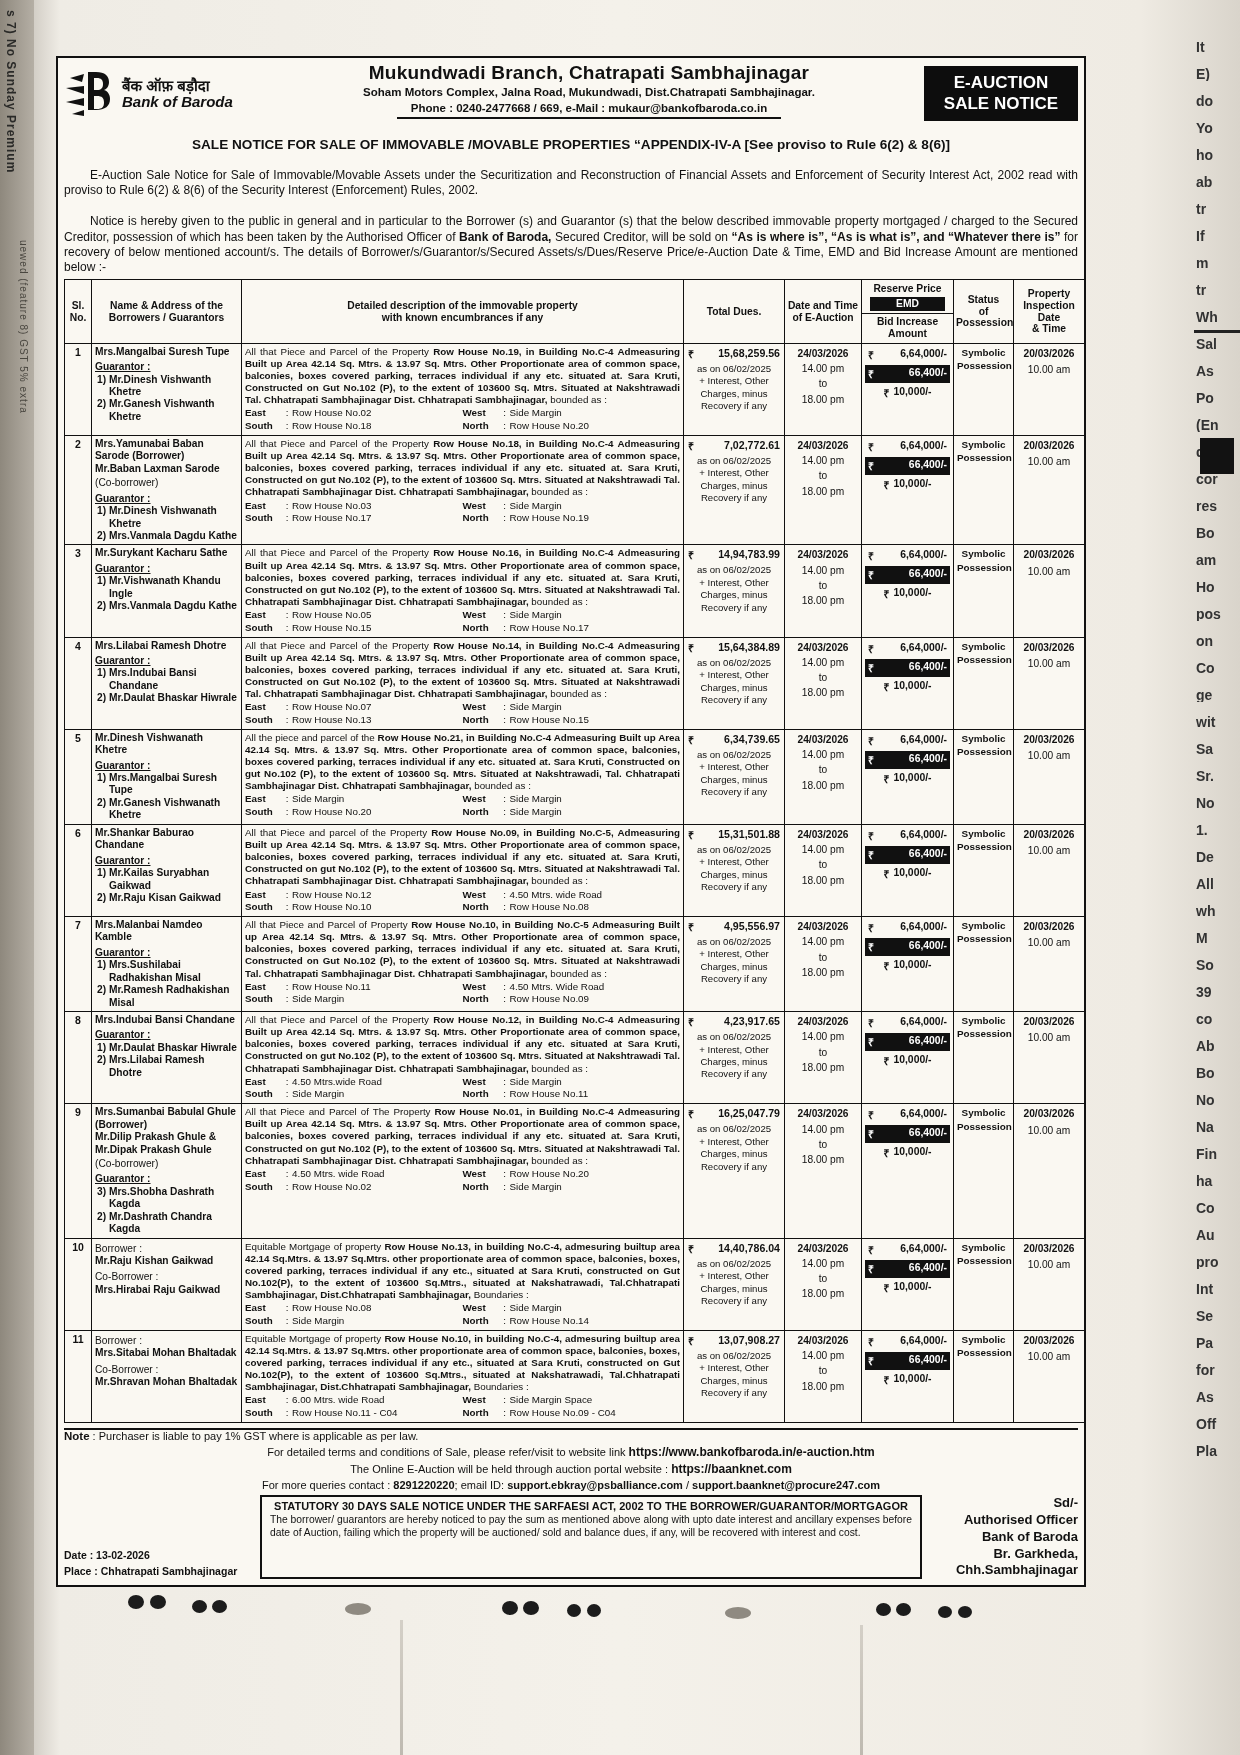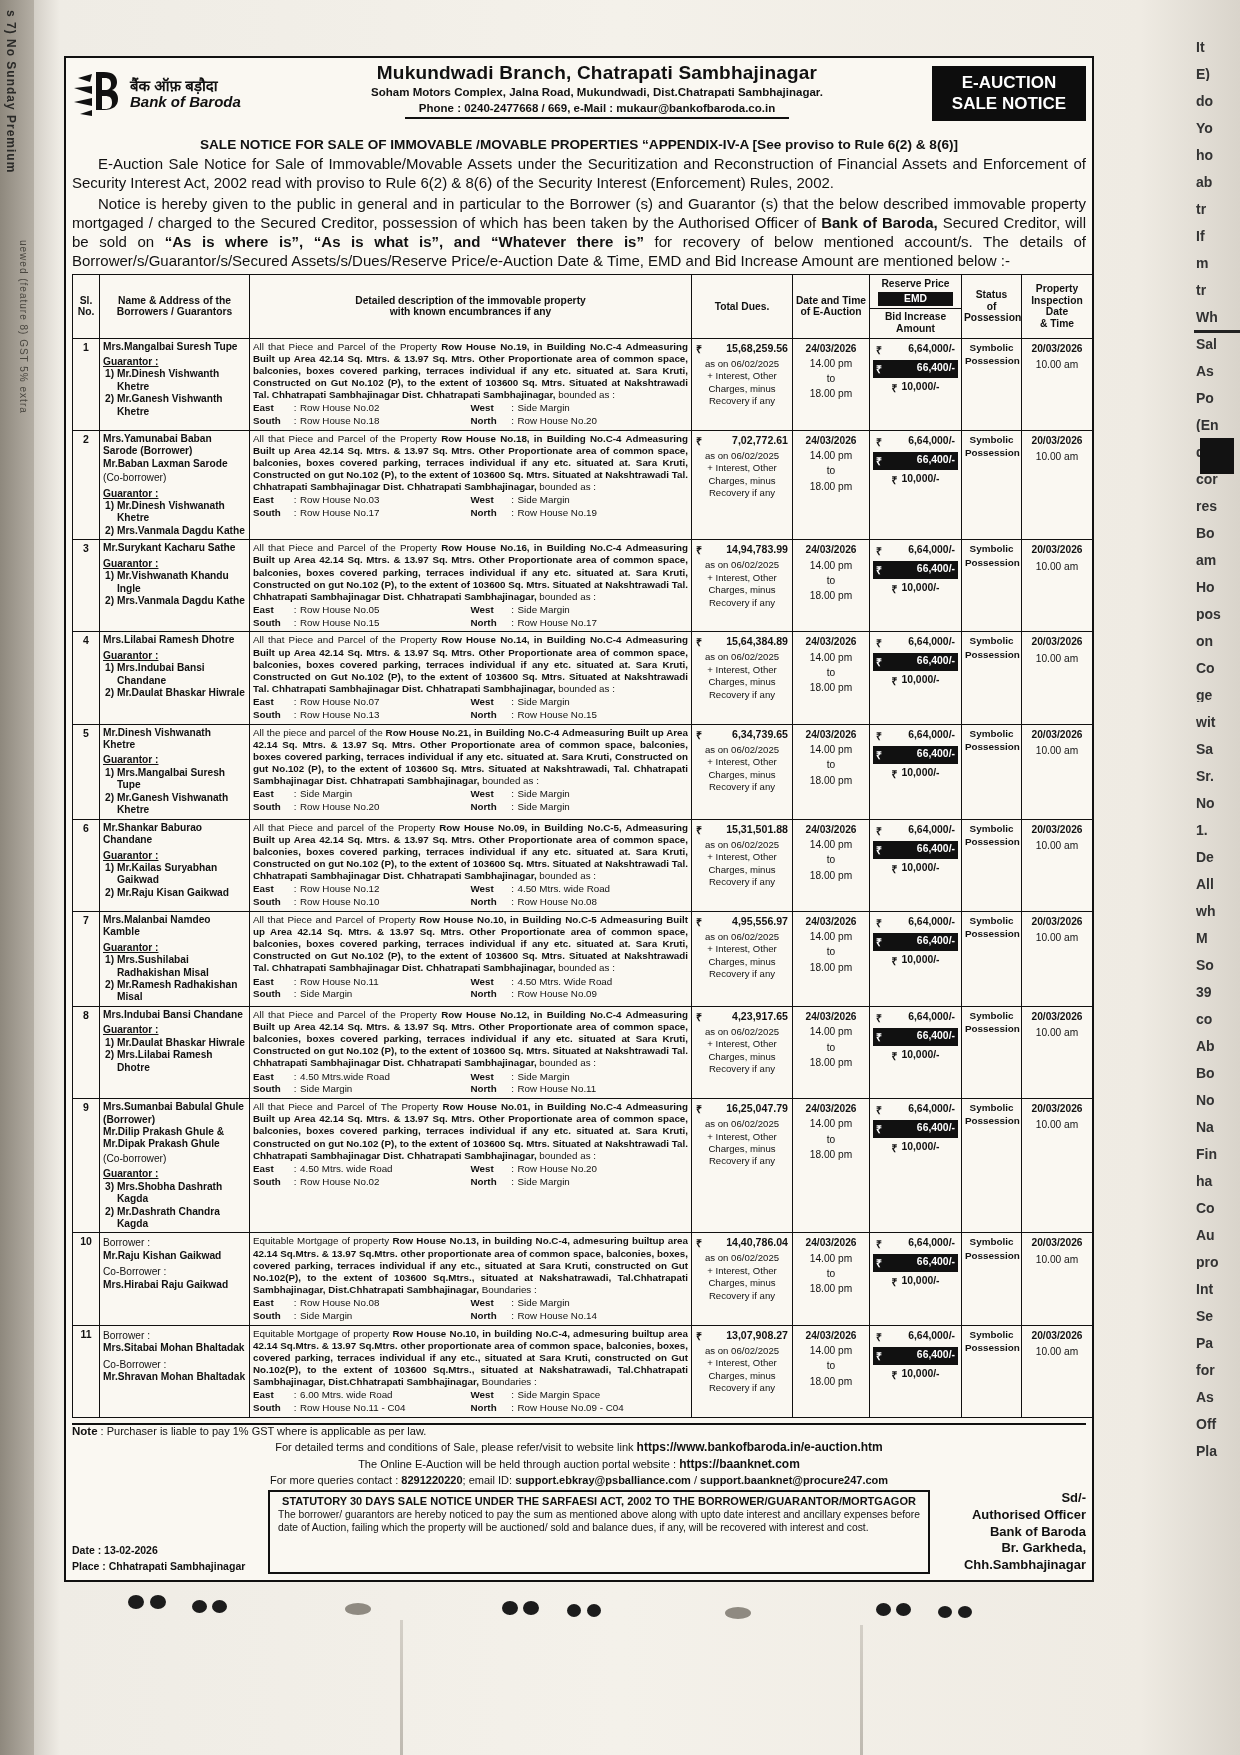--- a/index.html
+++ b/index.html
@@ -8,34 +8,34 @@
   .scan-strip-left{position:absolute;left:0;top:0;width:34px;height:100%;background:linear-gradient(90deg,#8e887d,#b5afa5);}
   .edge-left-text{position:absolute;left:4px;top:10px;writing-mode:vertical-rl;font-size:12px;font-weight:bold;color:#2a2a28;letter-spacing:1px;}
   .edge-left-text2{position:absolute;left:18px;top:240px;writing-mode:vertical-rl;font-size:10px;color:#4a4740;letter-spacing:1px;}
   
   .edge-right{position:absolute;right:2px;top:40px;width:42px;font-size:14px;font-weight:bold;color:#333;line-height:1;}
   .edge-right div{margin-bottom:13px;white-space:nowrap;overflow:hidden;}
   .edge-right-block{position:absolute;right:6px;top:438px;width:34px;height:36px;background:#121212;}
   .edge-right-rule{position:absolute;right:0;top:330px;width:46px;height:3px;background:#222;}
 
   
-  .notice{position:absolute;left:64px;top:56px;width:1030px;background:#faf8f2;border:2px solid #111;padding:4px 6px 6px 6px;box-sizing:border-box;}
+  .notice{position:absolute;left:56px;top:56px;width:1030px;background:#faf8f2;border:2px solid #111;padding:4px 6px 6px 6px;box-sizing:border-box;}
   .masthead{position:relative;display:flex;align-items:flex-start;min-height:72px;}
   .logo-wrap{width:190px;display:flex;align-items:center;gap:6px;padding-top:6px;}
   .logo-mark{width:52px;height:52px;flex:0 0 auto;}
   .logo-text{line-height:1.05;}
   .logo-hi{font-weight:bold;font-size:15px;}
   .logo-en{font-weight:bold;font-style:italic;font-size:15px;}
   .mast-center{flex:1;text-align:center;}
   .branch-title{font-weight:bold;font-size:19px;letter-spacing:.2px;}
   .branch-addr{font-weight:bold;font-size:11.5px;margin-top:2px;}
   .branch-phone{font-weight:bold;font-size:11.5px;margin-top:3px;border-bottom:2px solid #111;display:inline-block;padding:0 14px 3px 14px;}
   .eauction-box{width:150px;background:#0d0d0d;color:#fff;text-align:center;font-weight:bold;font-size:17px;line-height:1.25;padding:6px 2px;margin-top:4px;}
   .sale-title{text-align:center;font-weight:bold;font-size:13.6px;margin-top:3px;}
-  .para{font-size:15px;line-height:1.27;margin-top:2px;text-align:justify;}
+  .para{font-size:12px;line-height:1.27;margin-top:16px;text-align:justify;}
   .para .ind{display:inline-block;width:26px;}
   .b{font-weight:bold;}
 
   table.auction{width:100%;border-collapse:collapse;margin-top:4px;table-layout:fixed;}
   table.auction col.c1{width:27px;} table.auction col.c2{width:150px;}
   table.auction col.c3{width:442px;} table.auction col.c4{width:101px;}
   table.auction col.c5{width:77px;}  table.auction col.c6{width:92px;}
   table.auction col.c7{width:60px;}  table.auction col.c8{width:71px;}
   table.auction th,table.auction td{border:1.5px solid #111;vertical-align:top;padding:2px 3px;}
   table.auction th{font-size:10.3px;line-height:1.15;padding:3px 2px;vertical-align:middle;}

